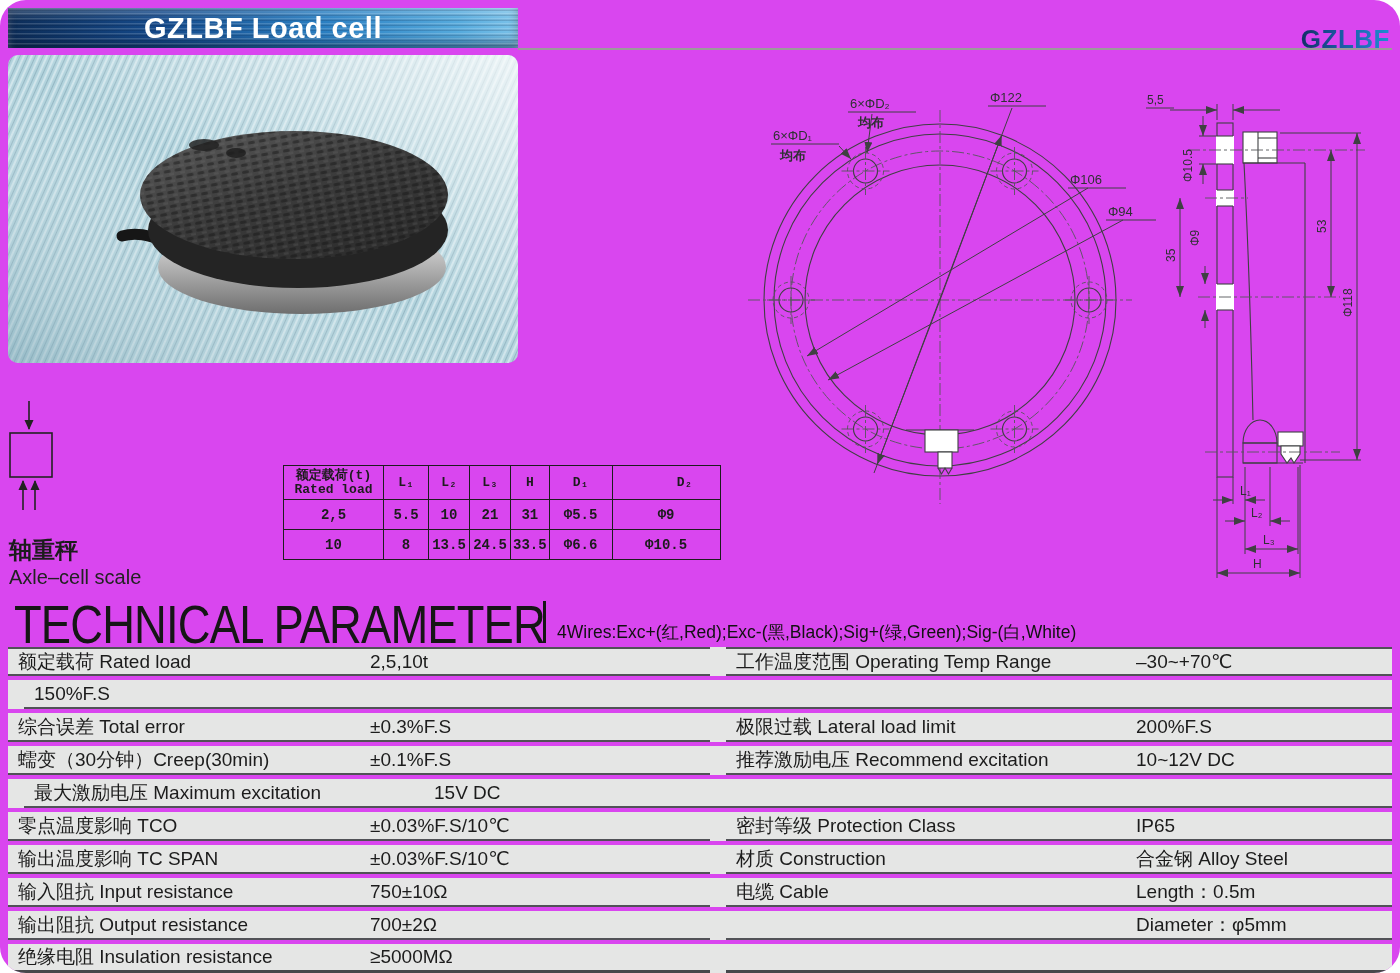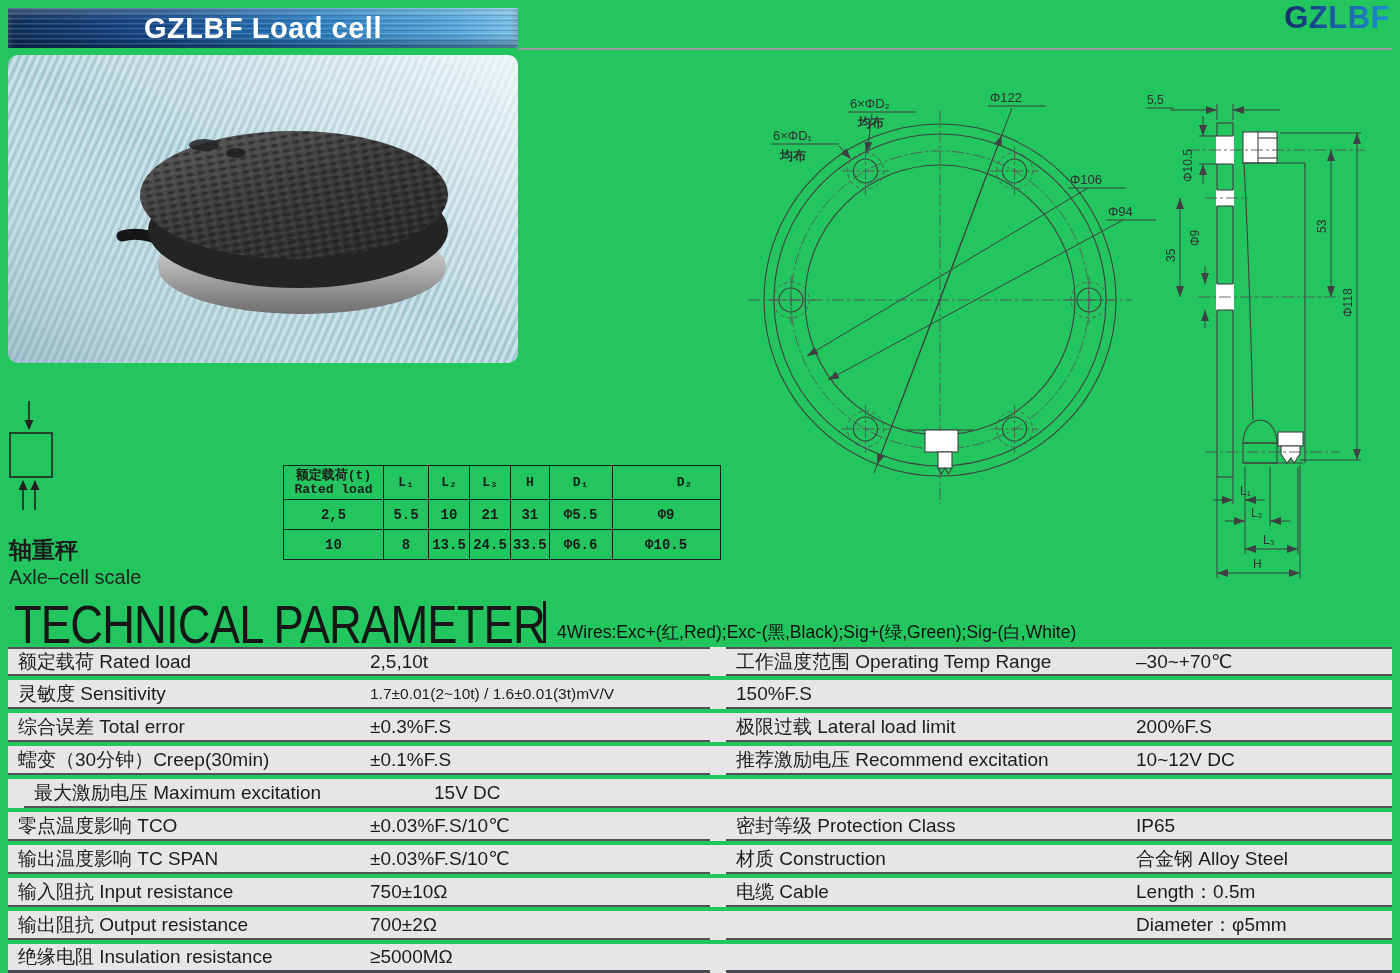--- a/index.html
+++ b/index.html
@@ -1,27 +1,27 @@
 <!DOCTYPE html>
 <html><head>
 <meta charset="utf-8">
 <style>
   html,body{margin:0;padding:0;background:#ffffff;}
   body{font-family:"Liberation Sans","DejaVu Sans",sans-serif;color:#1c1c1c;}
-  #page{position:relative;width:1400px;height:973px;background:#22c55e;overflow:hidden;}
+  #page{position:relative;width:1400px;height:973px;background:#d946ef;overflow:hidden;border-radius:26px;}
 
   
   .banner{position:absolute;left:8px;top:8px;width:510px;height:40px;
     background:linear-gradient(90deg,#0c2c57 0%,#14498a 30%,#2a7fc2 62%,#55aadd 88%,#7cc3ea 100%);
     box-shadow:inset 0 6px 8px rgba(255,255,255,.25), inset 0 -6px 10px rgba(0,10,30,.45);}
   .banner:after{content:"";position:absolute;inset:0;
     background:repeating-linear-gradient(180deg,rgba(255,255,255,.16) 0 1px,rgba(10,30,60,.18) 2px 3px,rgba(255,255,255,0) 3px 5px);}
   .banner .t{position:relative;z-index:2;display:block;text-align:center;line-height:40px;
     color:#fff;font-size:29px;font-weight:bold;letter-spacing:.5px;}
-  .logo{position:absolute;right:10px;top:0;font-size:31px;font-weight:800;letter-spacing:.5px;
+  .logo{position:absolute;right:10px;top:24px;font-size:26px;font-weight:800;letter-spacing:.5px;
     background:linear-gradient(90deg,#132f66 0%,#1b59a4 45%,#1f8ed2 100%);
     -webkit-background-clip:text;background-clip:text;color:transparent;}
   .hrule{position:absolute;left:518px;top:48px;width:874px;height:2px;background:#9b9b9b;}
 
   
   .photo{position:absolute;left:8px;top:55px;width:510px;height:308px;border-radius:10px;overflow:hidden;}
 
   
   .drawing{position:absolute;left:700px;top:70px;}
   .ln{stroke:#3f4042;stroke-width:1.1;fill:none;}
@@ -366,24 +366,20 @@
         <span class="pval">2,5,10t</span>
       </div>
       <div class="pgap"></div>
       <div class="pcell pright">
         <span class="plab">工作温度范围 Operating Temp Range</span>
         <span class="pval">–30~+70℃</span>
       </div>
     </div>
 
     <div class="prow">
-      <div class="pcell pleft">
-        <span class="plab">灵敏度 Sensitivity</span>
-        <span class="pval">1.7±0.01(2~10t) / 1.6±0.01(3t)mV/V</span>
-      </div>
       <div class="pgap"></div>
       <div class="pcell pright">
         <span class="pval">150%F.S</span>
       </div>
     </div>
 
     <div class="prow">
       <div class="pcell pleft">
         <span class="plab">综合误差 Total error</span>
         <span class="pval">±0.3%F.S</span>

